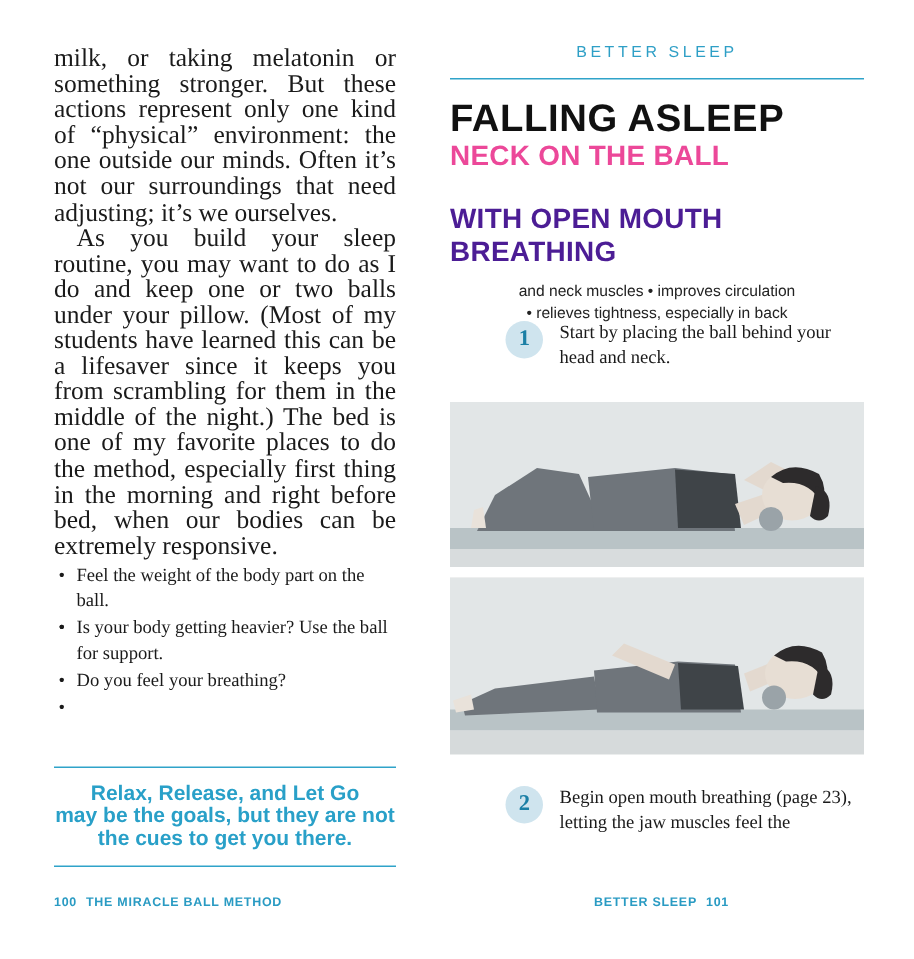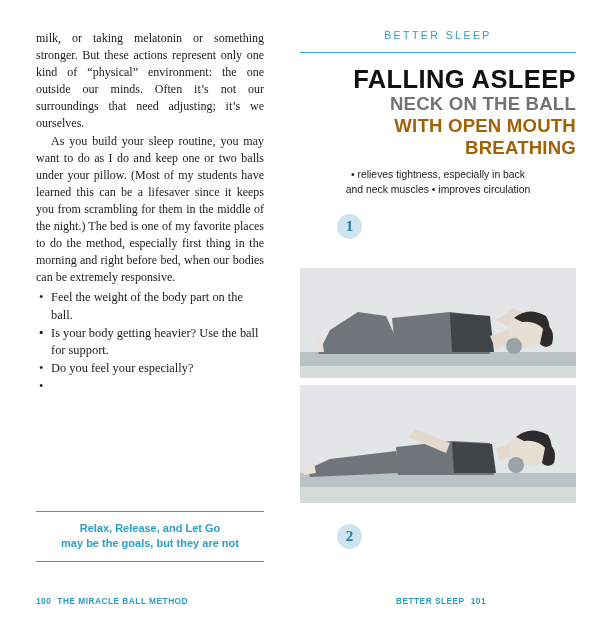--- a/index.html
+++ b/index.html
@@ -23,21 +23,21 @@
 
   
   .left-col {
     position: absolute;
     left: 36px;
     top: 30px;
     width: 228px;
   }
   .body-text p {
     margin: 0;
-    font-size: 12px;
+    font-size: 17px;
     line-height: 17.1px;
     text-align: justify;
     text-justify: inter-word;
     color: #1a1a1a;
   }
   .body-text p.indent {
     text-indent: 15px;
   }
   .bullet-list {
     margin: 3px 0 0 0;
@@ -67,21 +67,21 @@
     top: 511px;
     width: 228px;
     border-top: 1.3px solid #2fa3c9;
     border-bottom: 1.3px solid #2fa3c9;
     padding: 9px 0 10px 0;
     box-sizing: border-box;
     text-align: center;
   }
   .callout div {
     font-family: "Liberation Sans", sans-serif;
-    font-size: 11px;
+    font-size: 14px;
     line-height: 15.2px;
     color: #29a0c8;
     font-weight: 600;
   }
 
   
   .right-col {
     position: absolute;
     left: 300px;
     top: 28px;
@@ -96,46 +96,47 @@
     line-height: 15px;
     font-weight: 500;
   }
   .rule {
     width: 100%;
     height: 1.4px;
     background: #2fa3c9;
     margin: 9px 0 0 0;
   }
   .headline {
-    text-align: right;
+    text-align: left;
     margin-top: 13px;
   }
   .headline .l1 {
     font-family: "Liberation Sans", sans-serif;
     font-weight: 700;
     font-size: 25.5px;
     letter-spacing: 0.4px;
     line-height: 27px;
     color: #111;
   }
   .headline .l2 {
     font-family: "Liberation Sans", sans-serif;
     font-weight: 700;
     font-size: 18.6px;
     letter-spacing: 0.2px;
     line-height: 22px;
-    color: #737373;
+    color: #ec4899;
   }
   .headline .l3 {
     font-family: "Liberation Sans", sans-serif;
     font-weight: 700;
     font-size: 18.6px;
     letter-spacing: 0.2px;
     line-height: 22px;
-    color: #a16207;
+    color: #4c1d95;
+    margin-top: 20px;
   }
   .subhead {
     text-align: center;
     margin-top: 9px;
     font-family: "Liberation Sans", sans-serif;
     font-size: 10.4px;
     line-height: 14.2px;
     color: #222;
   }
 
@@ -217,46 +218,48 @@
 
 <div class="page">
 
   <div class="left-col body-text">
     <p>milk, or taking melatonin or something stronger. But these actions represent only one kind of “physical” environment: the one outside our minds. Often it’s not our surroundings that need adjusting; it’s we ourselves.</p>
     <p class="indent">As you build your sleep routine, you may want to do as I do and keep one or two balls under your pillow. (Most of my students have learned this can be a lifesaver since it keeps you from scrambling for them in the middle of the night.) The bed is one of my favorite places to do the method, especially first thing in the morning and right before bed, when our bodies can be extremely responsive.</p>
     <ul class="bullet-list">
       <li><span class="dot">•</span><span>Feel the weight of the body part on the ball.</span></li>
       <li><span class="dot">•</span></li>
       <li><span class="dot">•</span><span>Is your body getting heavier? Use the ball for support.</span></li>
-      <li><span class="dot">•</span><span>Do you feel your especially?</span></li>
+      <li><span class="dot">•</span><span>Do you feel your breathing?</span></li>
       <li><span class="dot">•</span></li>
     </ul>
   </div>
 
   <div class="callout">
     <div>Relax, Release, and Let Go</div>
     <div>may be the goals, but they are not</div>
+    <div>the cues to get you there.</div>
   </div>
 
   <div class="right-col">
     <div class="eyebrow">BETTER SLEEP</div>
     <div class="rule"></div>
     <div class="headline">
       <div class="l1">FALLING ASLEEP</div>
       <div class="l2">NECK ON THE BALL</div>
       <div class="l3">WITH OPEN MOUTH BREATHING</div>
     </div>
     <div class="subhead">
+      <div>and neck muscles • improves circulation</div>
       <div>• relieves tightness, especially in back</div>
-      <div>and neck muscles • improves circulation</div>
     </div>
   </div>
 
   <div class="step" id="step-1">
     <div class="step-num">1</div>
+    <div class="step-text">Start by placing the ball behind your head and neck.</div>
   </div>
 
   <div class="photo" id="photo-1">
     <svg width="276" height="110" viewBox="0 0 276 110">
       <rect x="0" y="0" width="276" height="110" fill="#e2e6e7"></rect>
 
       <rect x="0" y="84" width="276" height="14" fill="#b9c3c6"></rect>
       <rect x="0" y="98" width="276" height="12" fill="#d8dcdd"></rect>
 
       <path d="M18 86 L30 62 L58 44 L86 48 L96 70 L96 86 Z" fill="#6f757b"></path>
@@ -295,20 +298,21 @@
 
       <ellipse cx="230" cy="64" rx="20" ry="17" fill="#e7ded4"></ellipse>
       <path d="M216 52 Q230 40 248 50 Q254 60 250 70 Q242 54 224 56 Z" fill="#2d2b2c"></path>
       <path d="M246 58 Q258 62 254 78 Q248 84 242 78 Z" fill="#2d2b2c"></path>
       <circle cx="216" cy="80" r="8" fill="#9aa3a8"></circle>
     </svg>
   </div>
 
   <div class="step" id="step-2">
     <div class="step-num">2</div>
+    <div class="step-text">Begin open mouth breathing (page 23), letting the jaw muscles feel the</div>
   </div>
 
   <div class="footer">
     <div class="left">
       <span class="num">100</span><span>THE MIRACLE BALL METHOD</span>
     </div>
     <div class="right">
       <span>BETTER SLEEP</span><span class="num">101</span>
     </div>
   </div>

